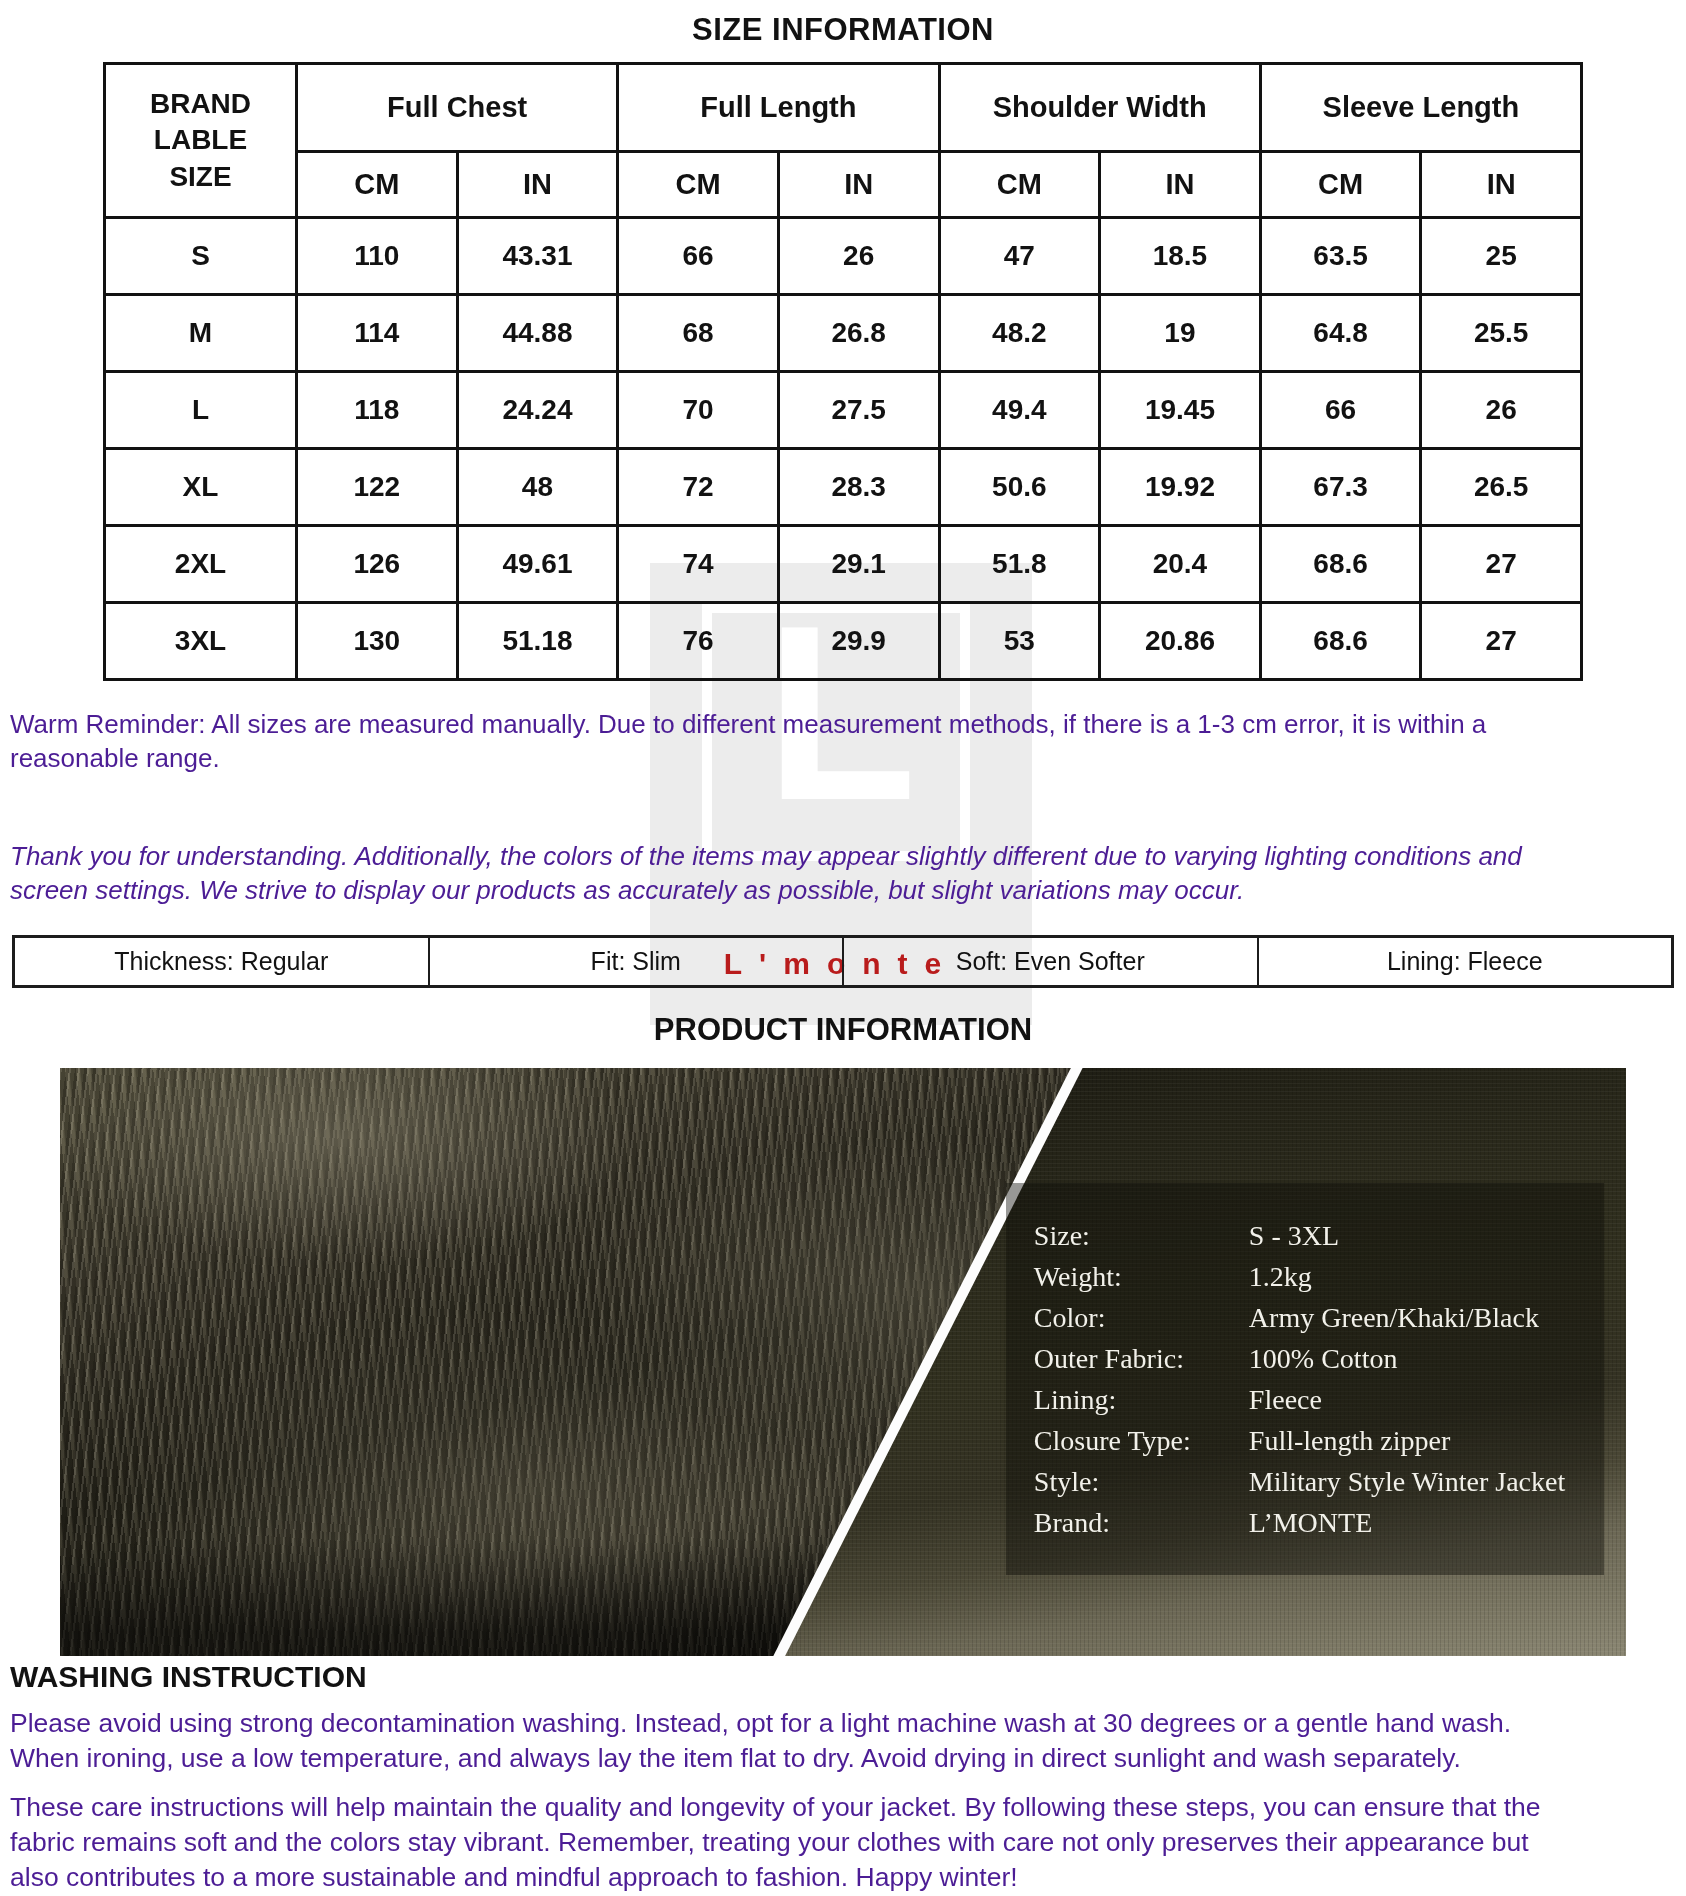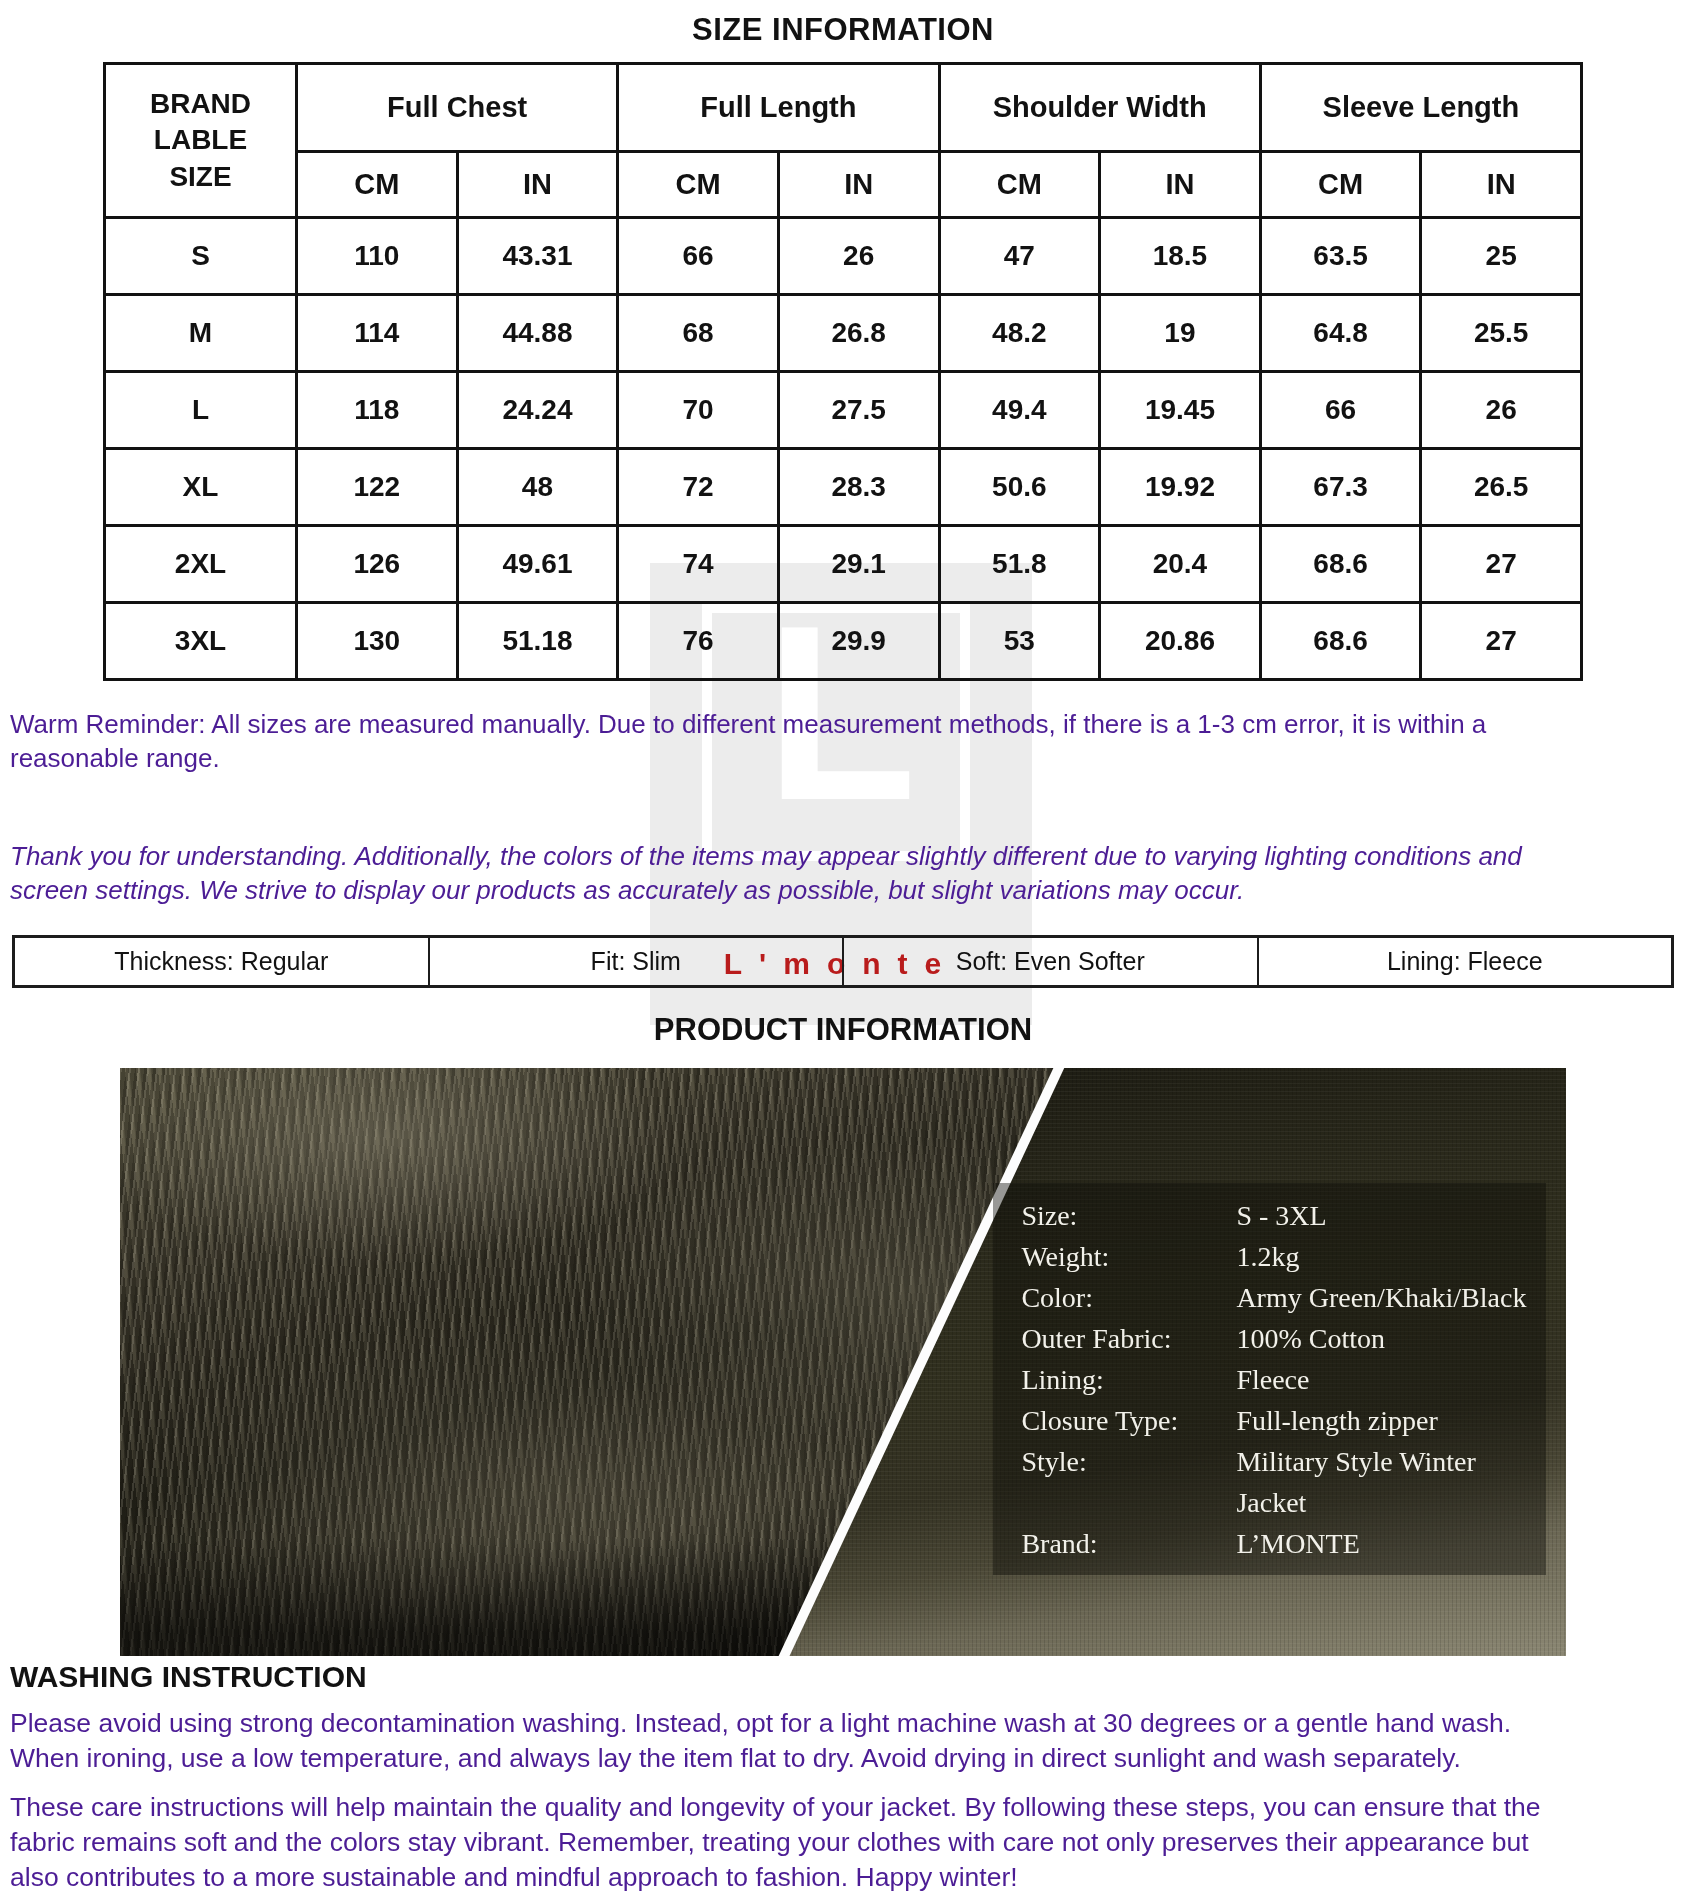--- a/index.html
+++ b/index.html
@@ -38,21 +38,21 @@
 
   
   .attr-table { width:1662px; margin:28px auto 0; border:3px solid #1c1c1c;
     display:flex; }
   .attr-cell { flex:1; text-align:center; font-size:25px; padding:9px 0;
     border-left:2px solid #1c1c1c; }
   .attr-cell:first-child { border-left:none; }
 
   
   .product-title { margin-top:24px; text-align:center; font-size:31px; font-weight:bold; }
-  .image-panel { width:1446px; height:588px; margin:20px auto 0; position:relative;
+  .image-panel { width:1566px; height:588px; margin:20px auto 0; position:relative;
     overflow:hidden; background:#23211a; }
   .fur { position:absolute; inset:0;
     background:
       linear-gradient(to bottom, rgba(0,0,0,0) 80%, rgba(0,0,0,0.55) 96%),
       radial-gradient(420px 180px at 18% 12%, rgba(158,152,130,0.35), transparent 70%),
       radial-gradient(500px 220px at 55% 38%, rgba(140,134,112,0.30), transparent 70%),
       radial-gradient(600px 260px at 30% 72%, rgba(124,118,98,0.28), transparent 70%),
       radial-gradient(400px 200px at 80% 55%, rgba(150,144,122,0.30), transparent 70%),
       repeating-linear-gradient(97deg, rgba(222,216,196,0.16) 0 2px, rgba(0,0,0,0) 2px 6px, rgba(20,18,12,0.28) 6px 9px),
       repeating-linear-gradient(84deg, rgba(190,184,160,0.13) 0 3px, rgba(0,0,0,0.20) 5px 11px),

